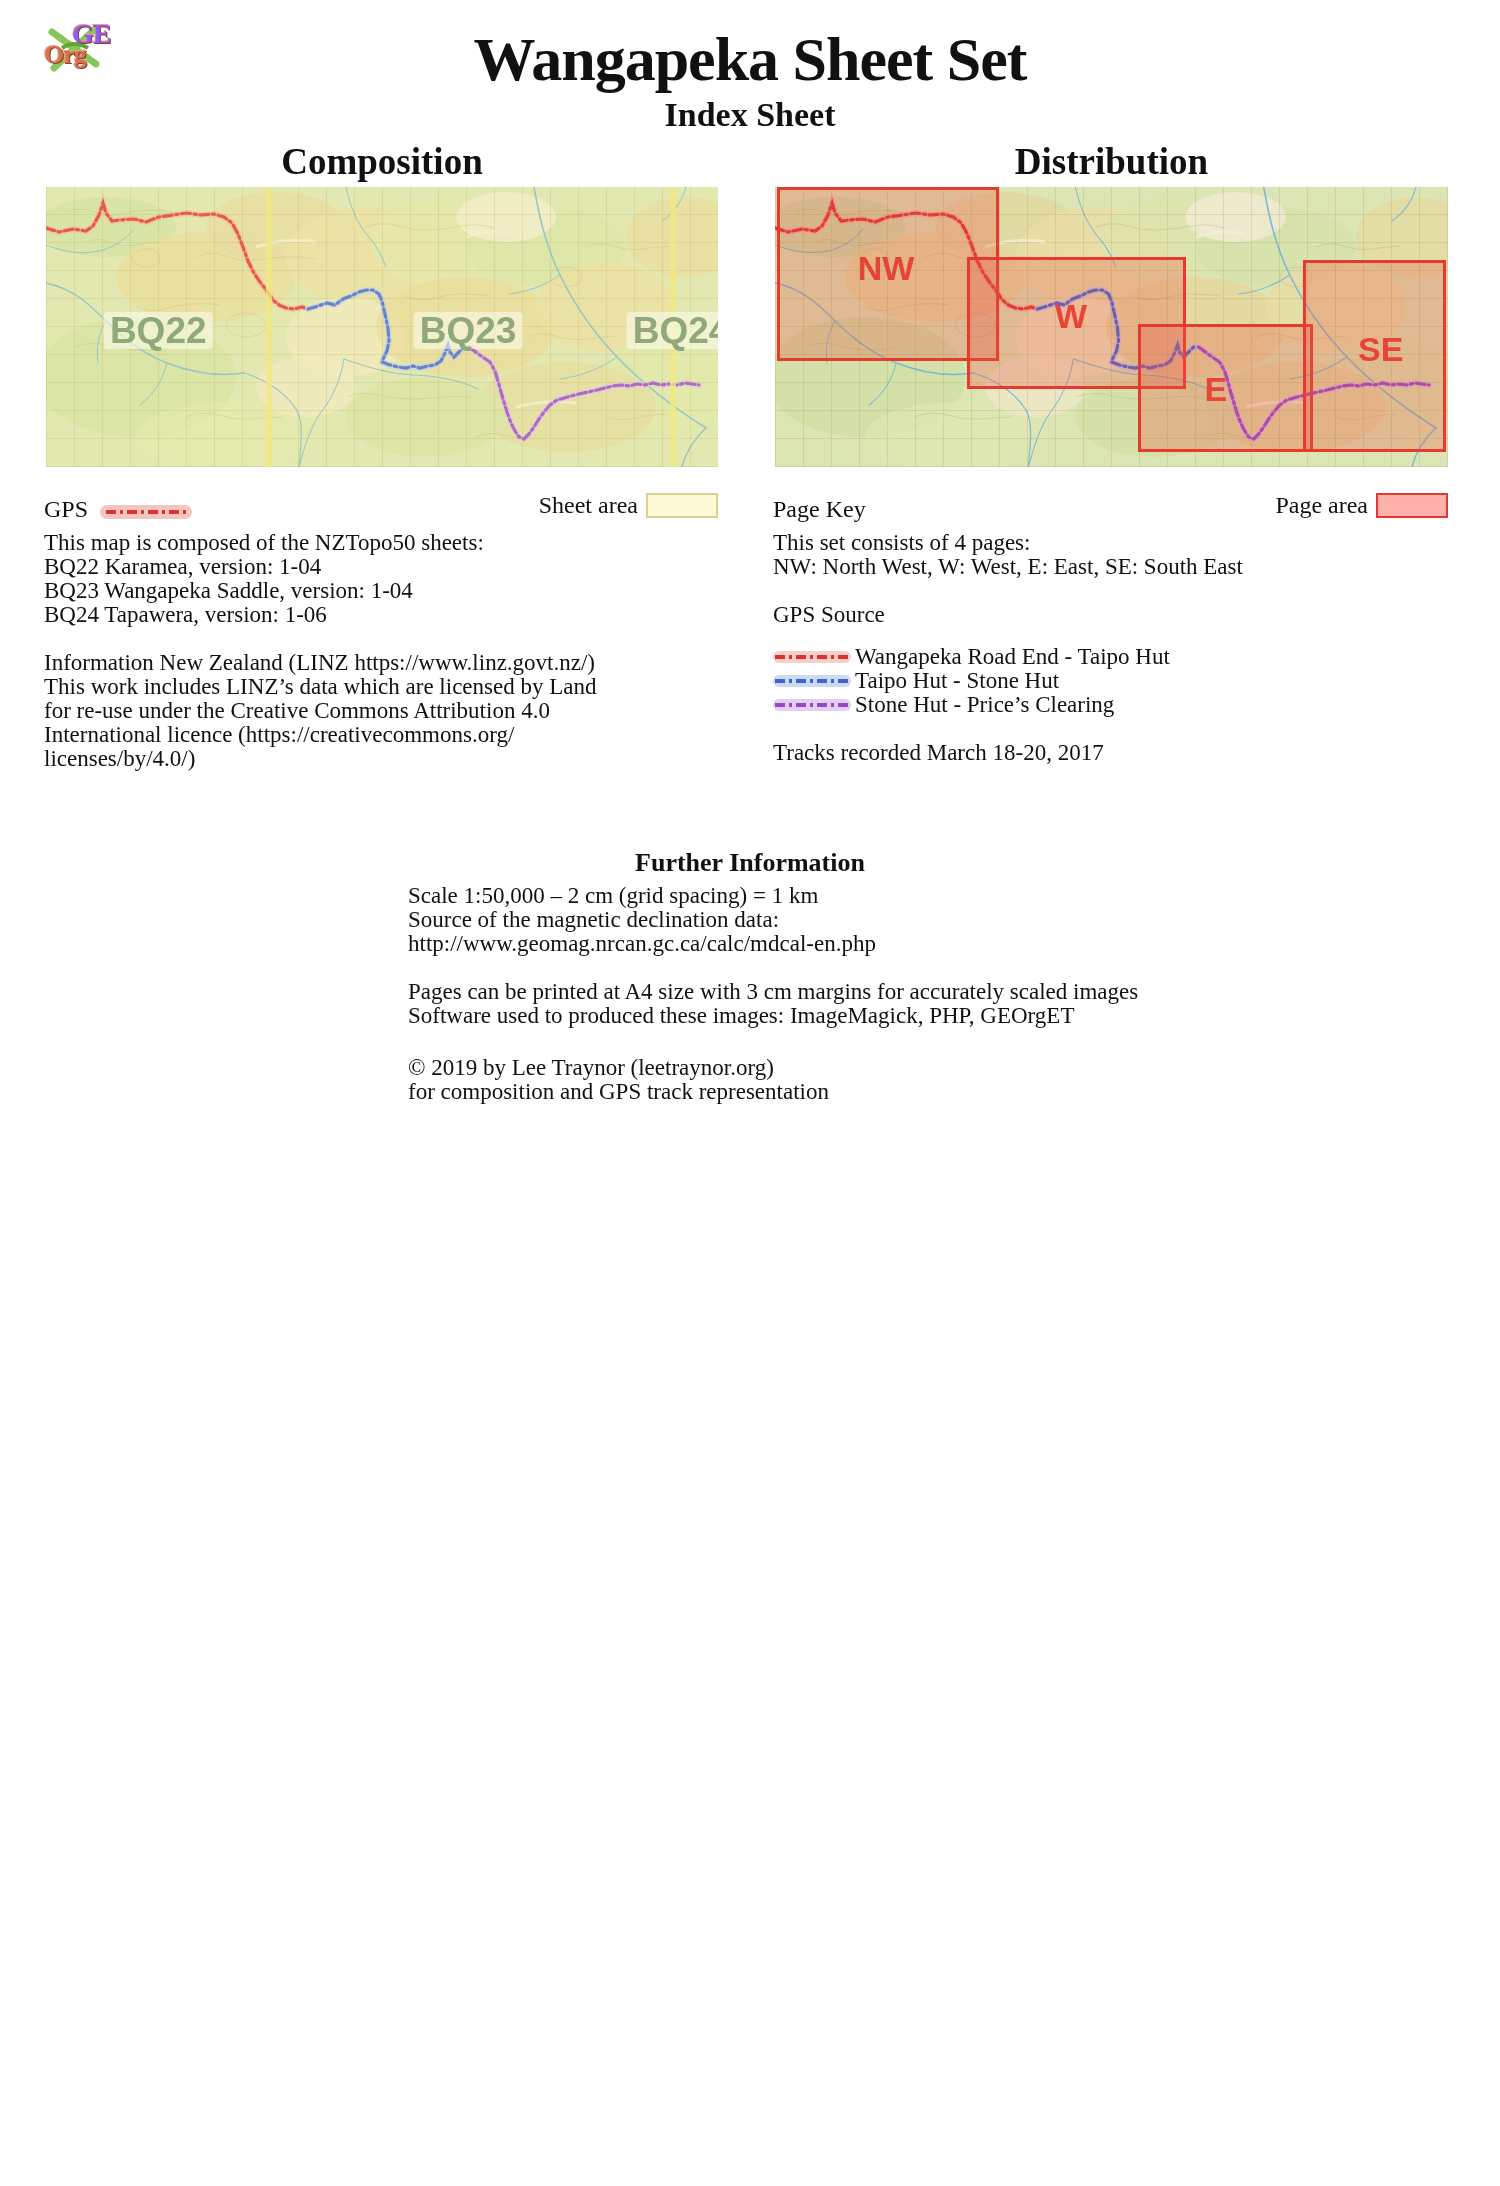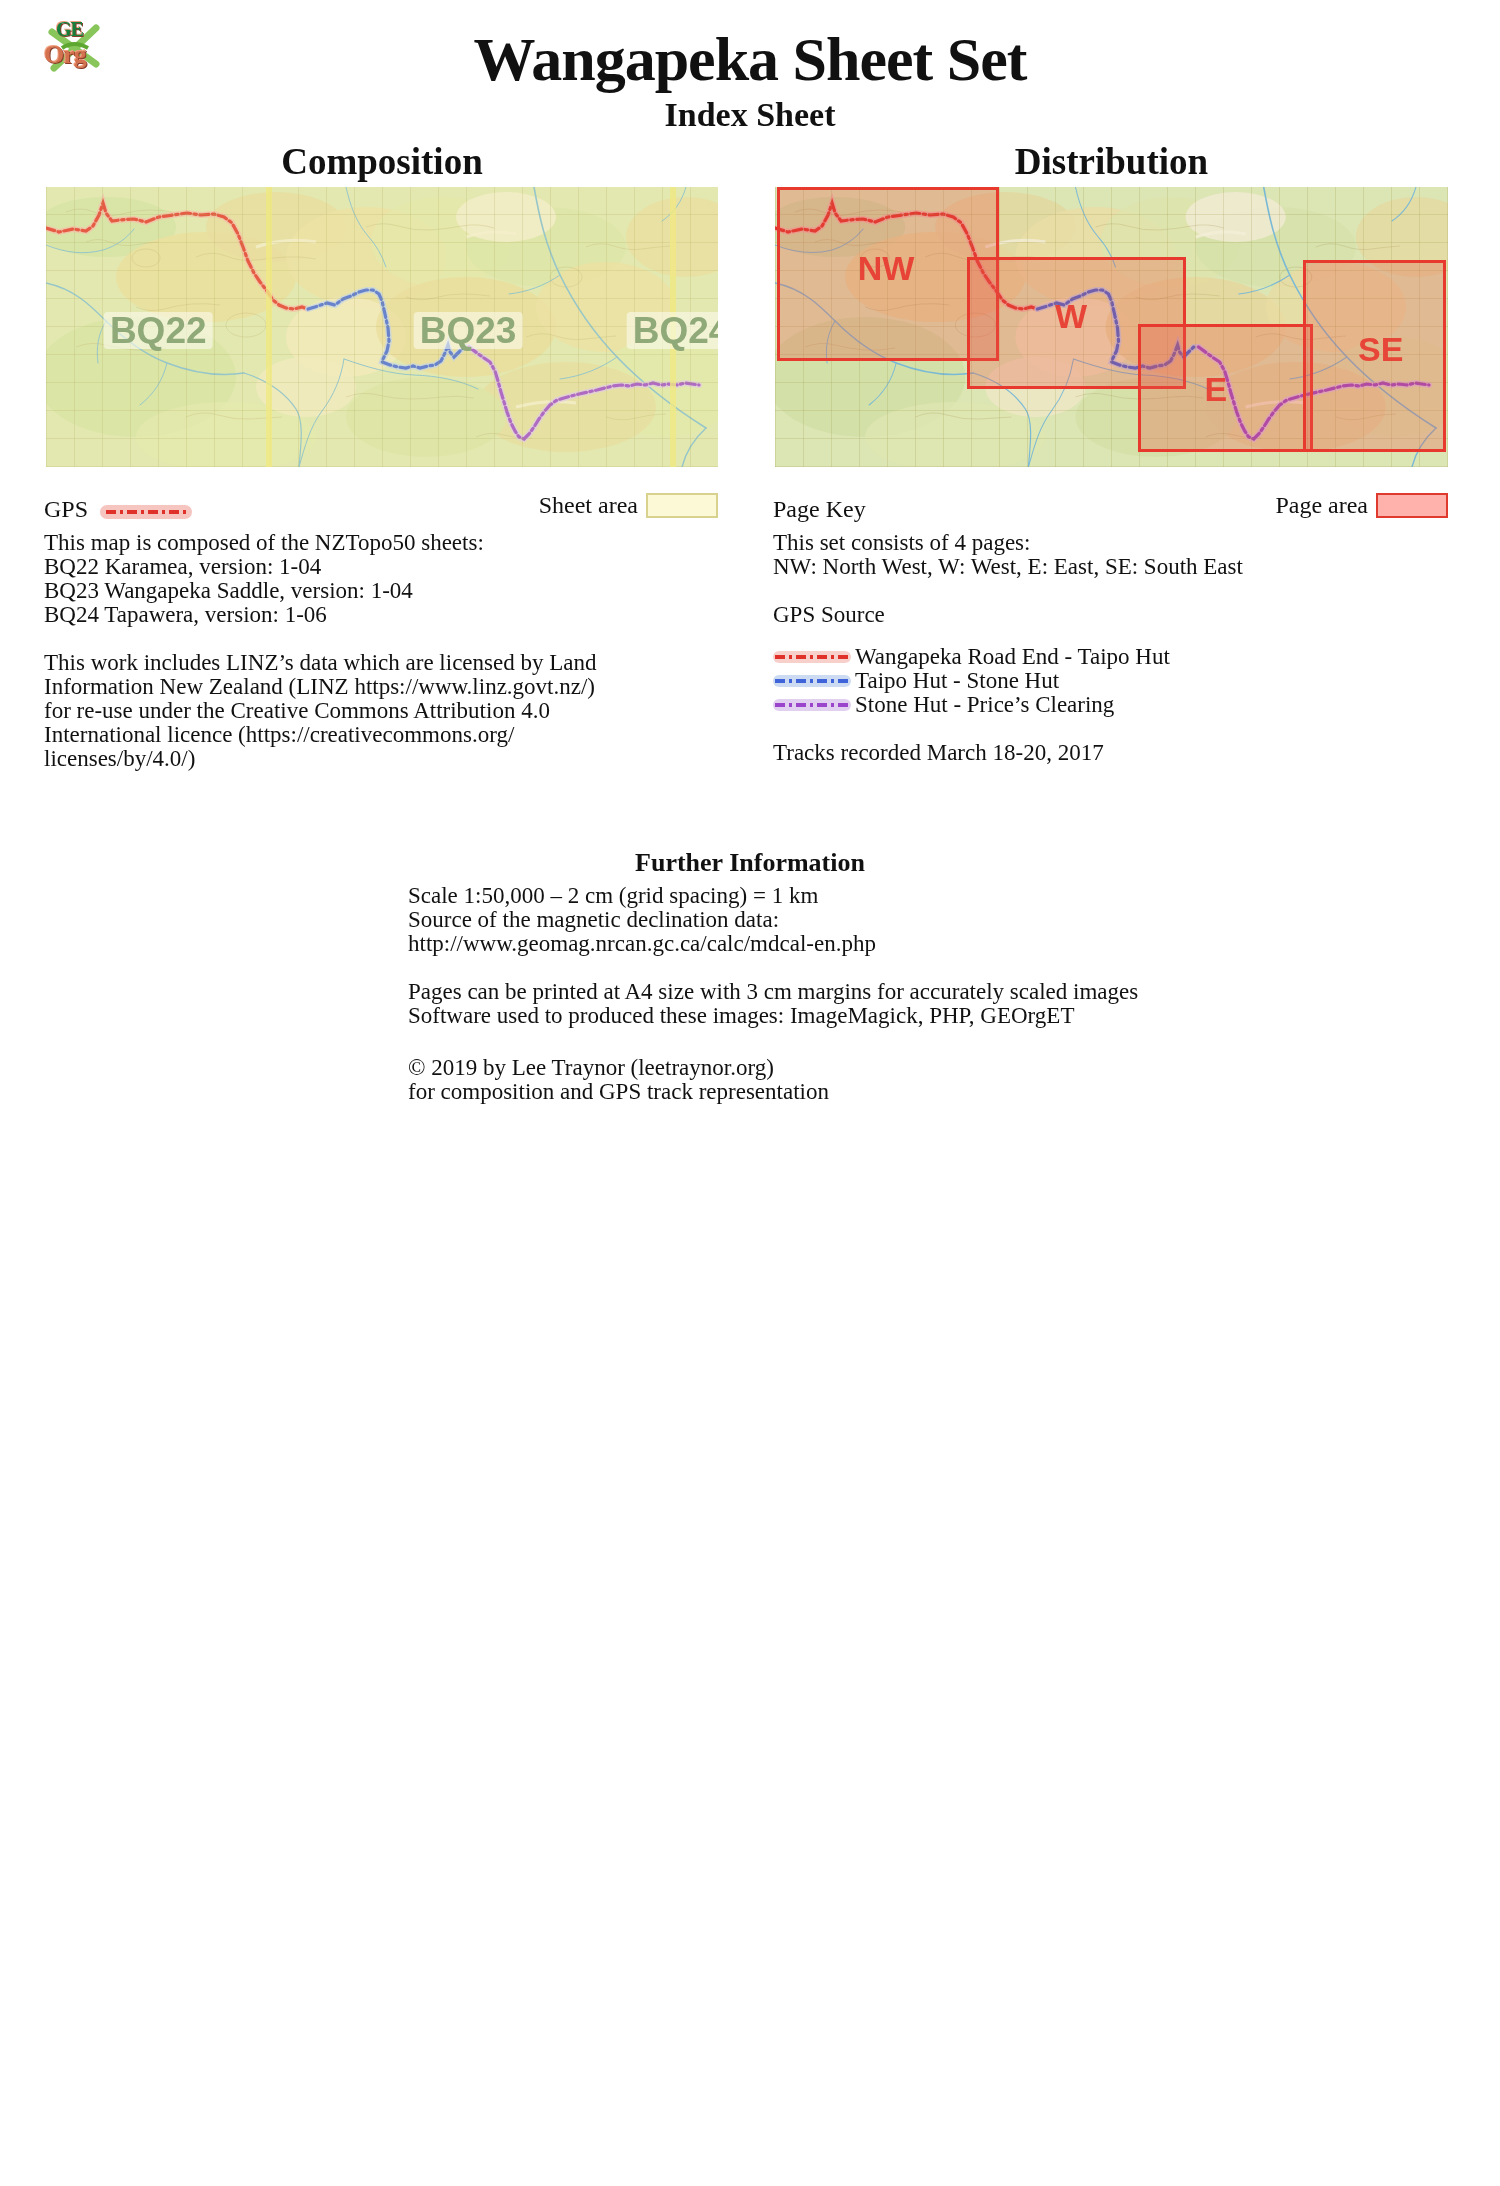--- a/index.html
+++ b/index.html
@@ -3,21 +3,21 @@
 <meta charset="utf-8">
 <style>
   html,body{margin:0;padding:0;}
   body{
     width:1500px;height:2186px;position:relative;background:#ffffff;
     font-family:"Liberation Serif", serif;color:#111;overflow:hidden;
   }
   .abs{position:absolute;}
   
   .logo{left:44px;top:18px;width:70px;height:62px;}
-  .logo .ge{position:absolute;left:12px;top:0;font-weight:bold;font-size:20px;color:#15803d;
+  .logo .ge{position:absolute;left:28px;top:0;font-weight:bold;font-size:28px;color:#8b5cf6;
     text-shadow:1px 1px 0 #8a3d2a, -1px -1px 0 #f0a080;letter-spacing:-1px;}
   .logo .org{position:absolute;left:0px;top:22px;font-weight:bold;font-size:26px;color:#d4714f;
     text-shadow:1px 1px 0 #8a3d2a, -1px -1px 0 #f0a080;letter-spacing:-1px;}
   .logo svg{position:absolute;left:0;top:0;}
   .page-title{left:0;right:0;top:24px;text-align:center;font-size:62px;font-weight:bold;letter-spacing:-1px;}
   .page-subtitle{left:0;right:0;top:96px;text-align:center;font-size:34px;font-weight:bold;}
   .col-heading{top:140px;text-align:center;font-size:37px;font-weight:bold;}
   .col-heading.comp{left:46px;width:672px;}
   .col-heading.dist{left:775px;width:673px;}
   
@@ -198,22 +198,22 @@
   <span class="legend-text">Page area</span>
   <span class="swatch page"></span>
 </div>
 
 <div class="abs tblock left-text">
   <div>This map is composed of the NZTopo50 sheets:</div>
   <div>BQ22 Karamea, version: 1-04</div>
   <div>BQ23 Wangapeka Saddle, version: 1-04</div>
   <div>BQ24 Tapawera, version: 1-06</div>
   <div class="sp"></div>
+  <div>Information New Zealand (LINZ https://www.linz.govt.nz/)</div>
   <div>This work includes LINZ’s data which are licensed by Land</div>
-  <div>Information New Zealand (LINZ https://www.linz.govt.nz/)</div>
   <div>for re-use under the Creative Commons Attribution 4.0</div>
   <div>International licence (https://creativecommons.org/</div>
   <div>licenses/by/4.0/)</div>
 </div>
 
 <div class="abs tblock right-text">
   <div>This set consists of 4 pages:</div>
   <div>NW: North West, W: West, E: East, SE: South East</div>
   <div class="sp"></div>
   <div>GPS Source</div>

